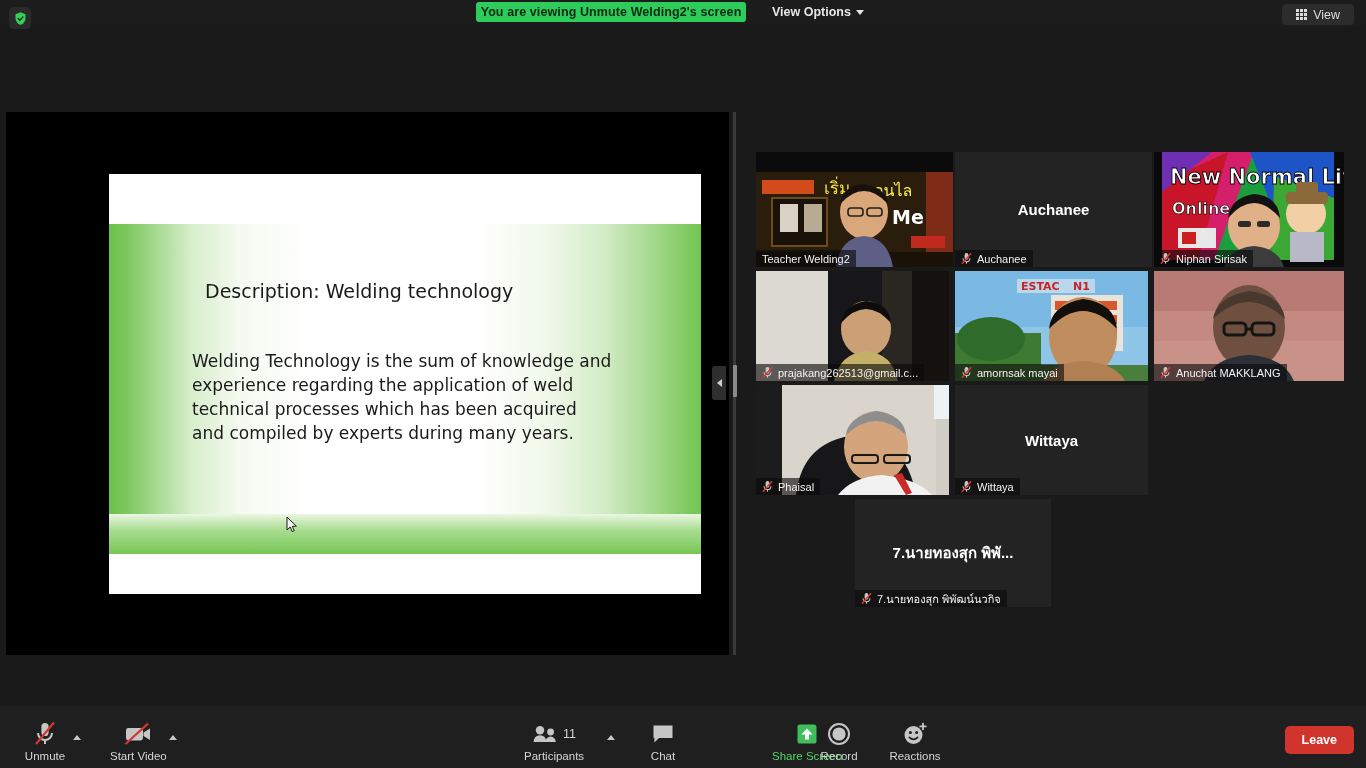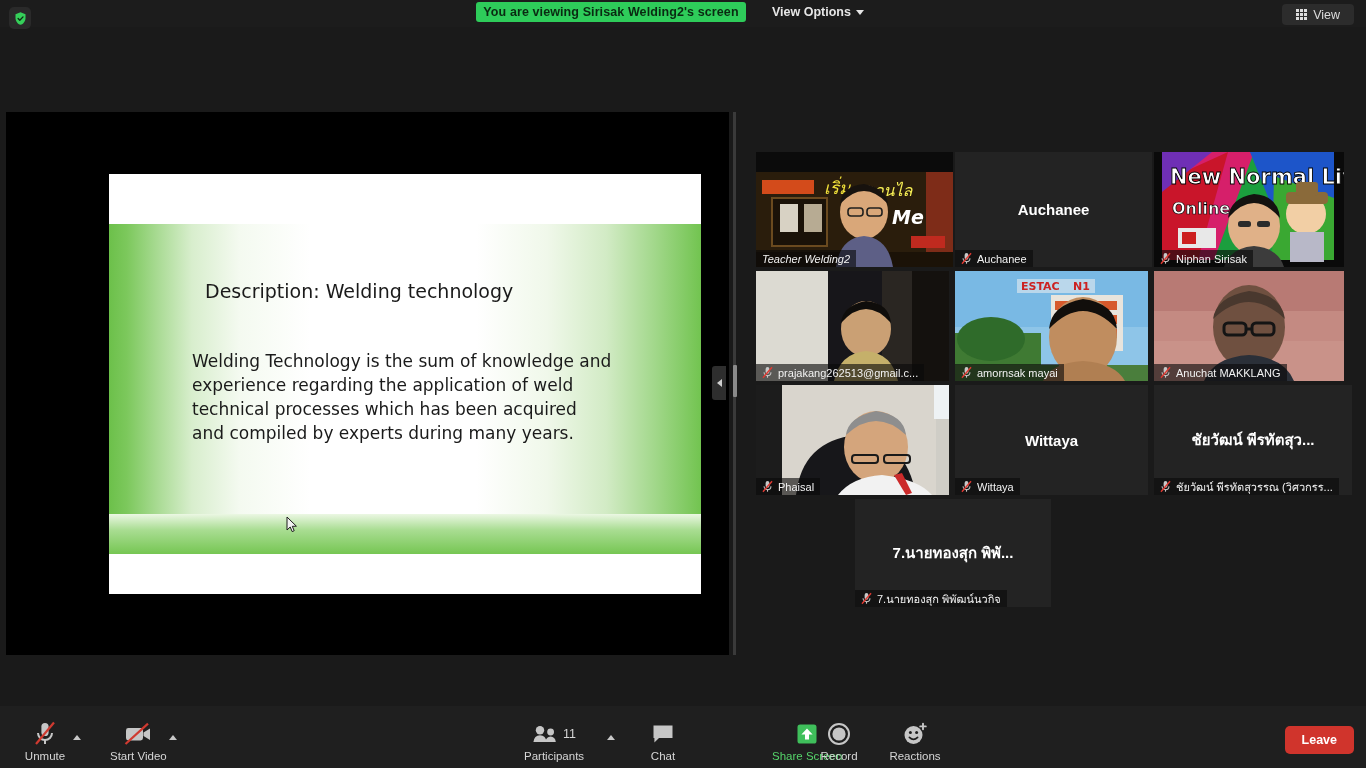--- a/index.html
+++ b/index.html
@@ -97,21 +97,21 @@
   }
   .tile .namebar {
     position: absolute; left: 0; bottom: 0; height: 17px;
     background: rgba(10,10,10,0.62);
     display: flex; align-items: center; gap: 5px; padding: 0 6px;
     max-width: 100%;
   }
   .tile .namebar span {
     color: #f2f2f2; font-size: 11px; white-space: nowrap; overflow: hidden; text-overflow: ellipsis;
   }
-  .tile.speaking { outline: 3px solid #8fe04f; outline-offset: -3px; font-style: italic; }
+  .tile.speaking { outline: 3px solid #8fe04f; outline-offset: -3px; }
 
   .mic-off { flex: 0 0 auto; width: 11px; height: 13px; }
 
   
   .toolbar { position: absolute; left: 0; bottom: 0; width: 1366px; height: 62px; background: #1f1f1f; }
   .tb-item {
     position: absolute; bottom: 6px;
     display: flex; flex-direction: column; align-items: center; gap: 3px;
     color: #d6d6d6; font-size: 11.5px; min-width: 54px;
   }
@@ -133,21 +133,21 @@
 
   <div class="topbar">
     <div class="shield">
       <svg width="15" height="15" viewBox="0 0 24 24" aria-hidden="true">
         <path d="M12 2 L20 5 V11 C20 16.2 16.6 20.6 12 22 C7.4 20.6 4 16.2 4 11 V5 Z" fill="#35d05a"></path>
         <path d="M8.2 12.1 L10.9 14.8 L16 9.4" stroke="#0f2a14" stroke-width="2.2" fill="none" stroke-linecap="round" stroke-linejoin="round"></path>
       </svg>
     </div>
 
     <div class="viewing-banner">
-      <span>You are viewing Sirisak Welding2's screen</span>
+      <span>You are viewing Unmute Welding2's screen</span>
     </div>
 
     <div class="view-options">
       <span>View Options</span>
       <span class="chev-down"></span>
     </div>
 
     <div class="view-btn">
       <span class="grid-ico">
           <i></i>
@@ -377,32 +377,20 @@
         <svg class="mic-off" viewBox="0 0 14 16" aria-hidden="true">
           <rect x="4.6" y="1" width="4.8" height="8.6" rx="2.4" fill="#c8c8c8"></rect>
           <path d="M2.6 7.6 a4.4 4.4 0 0 0 8.8 0" stroke="#c8c8c8" stroke-width="1.3" fill="none"></path>
           <rect x="6.3" y="11.6" width="1.4" height="3" fill="#c8c8c8"></rect>
           <line x1="1.2" y1="14.6" x2="12.8" y2="1.4" stroke="#e03a32" stroke-width="1.8"></line>
         </svg>
         <span>Wittaya</span>
       </div>
     </div>
 
-    <div class="tile" style="left:398px; top:233px; width:198px; height:110px;">
-      <div class="center-name">ชัยวัฒน์ พีรทัตสุว...</div>
-      <div class="namebar" style="max-width:198px;">
-        <svg class="mic-off" viewBox="0 0 14 16" aria-hidden="true">
-          <rect x="4.6" y="1" width="4.8" height="8.6" rx="2.4" fill="#c8c8c8"></rect>
-          <path d="M2.6 7.6 a4.4 4.4 0 0 0 8.8 0" stroke="#c8c8c8" stroke-width="1.3" fill="none"></path>
-          <rect x="6.3" y="11.6" width="1.4" height="3" fill="#c8c8c8"></rect>
-          <line x1="1.2" y1="14.6" x2="12.8" y2="1.4" stroke="#e03a32" stroke-width="1.8"></line>
-        </svg>
-        <span style="max-width:170px;">ชัยวัฒน์ พีรทัตสุวรรณ (วิศวกรร...</span>
-      </div>
-    </div>
 
     <div class="tile" style="left:99px; top:347px; width:196px; height:108px;">
       <div class="center-name">7.นายทองสุก พิพั...</div>
       <div class="namebar">
         <svg class="mic-off" viewBox="0 0 14 16" aria-hidden="true">
           <rect x="4.6" y="1" width="4.8" height="8.6" rx="2.4" fill="#c8c8c8"></rect>
           <path d="M2.6 7.6 a4.4 4.4 0 0 0 8.8 0" stroke="#c8c8c8" stroke-width="1.3" fill="none"></path>
           <rect x="6.3" y="11.6" width="1.4" height="3" fill="#c8c8c8"></rect>
           <line x1="1.2" y1="14.6" x2="12.8" y2="1.4" stroke="#e03a32" stroke-width="1.8"></line>
         </svg>

